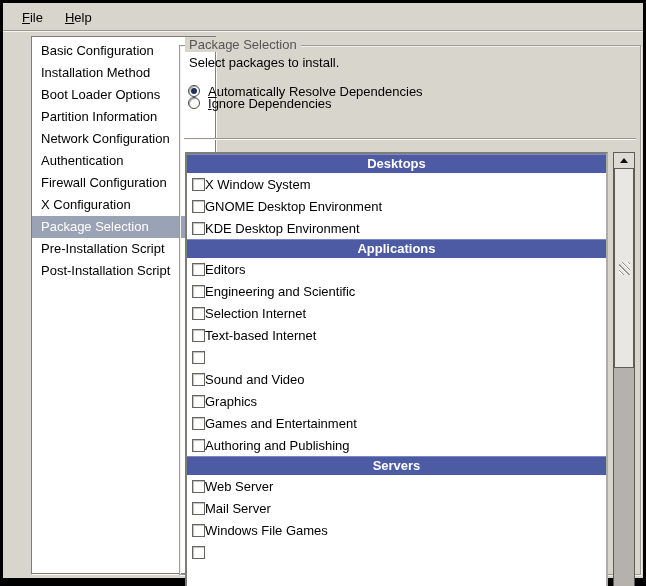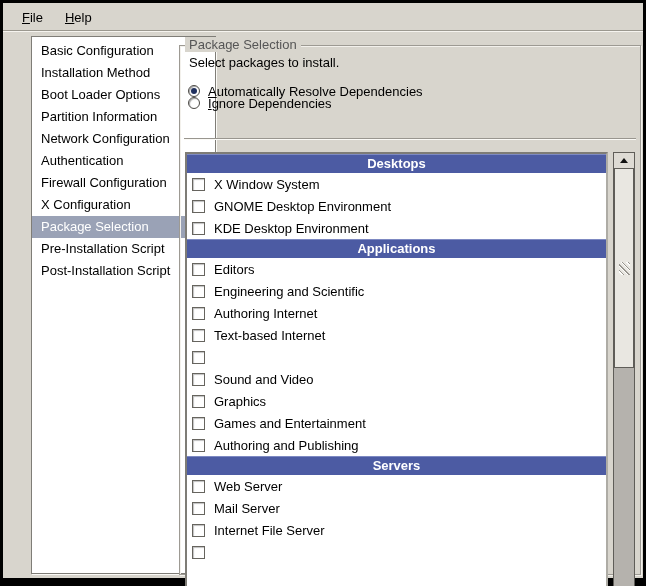--- a/index.html
+++ b/index.html
@@ -82,21 +82,21 @@
   .listbox{
     flex:1 1 auto;background:#fff;overflow:hidden;
     border:2px solid;border-color:#7e7c76 #aeaca5 #aeaca5 #7e7c76;
   }
   .list-header{
     height:19px;line-height:18px;background:var(--accent);
     color:#fff;font-weight:bold;text-align:center;
     border-top:1px solid #7d89c2;
   }
   .list-item{
-    height:22px;display:flex;align-items:center;gap:9px;
+    height:22px;display:flex;align-items:center;
     padding-left:5px;cursor:default;
   }
   .checkbox-icon{
     width:13px;height:13px;background:#fff;
     border:1px solid #66645e;
     box-shadow:inset 1px 1px 1px rgba(0,0,0,.25);
     flex:0 0 auto;
   }
   
   .scrollbar{flex:0 0 22px;display:flex;flex-direction:column;}
@@ -187,21 +187,21 @@
           <div class="list-item">
             <span class="checkbox-icon"></span>
             <span>Editors</span>
           </div>
           <div class="list-item">
             <span class="checkbox-icon"></span>
             <span>Engineering and Scientific</span>
           </div>
           <div class="list-item">
             <span class="checkbox-icon"></span>
-            <span>Authoring Internet</span>
+            <span>Selection Internet</span>
           </div>
           <div class="list-item">
             <span class="checkbox-icon"></span>
             <span>Text-based Internet</span>
           </div>
           <div class="list-item">
             <span class="checkbox-icon"></span>
           </div>
           <div class="list-item">
             <span class="checkbox-icon"></span>
@@ -223,21 +223,21 @@
           <div class="list-item">
             <span class="checkbox-icon"></span>
             <span>Web Server</span>
           </div>
           <div class="list-item">
             <span class="checkbox-icon"></span>
             <span>Mail Server</span>
           </div>
           <div class="list-item">
             <span class="checkbox-icon"></span>
-            <span>Internet File Server</span>
+            <span>Windows File Games</span>
           </div>
           <div class="list-item">
             <span class="checkbox-icon"></span>
           </div>
         </div>
 
       <div class="scrollbar">
         <div class="stepper">
           <span class="arrow-up"></span>
         </div>

